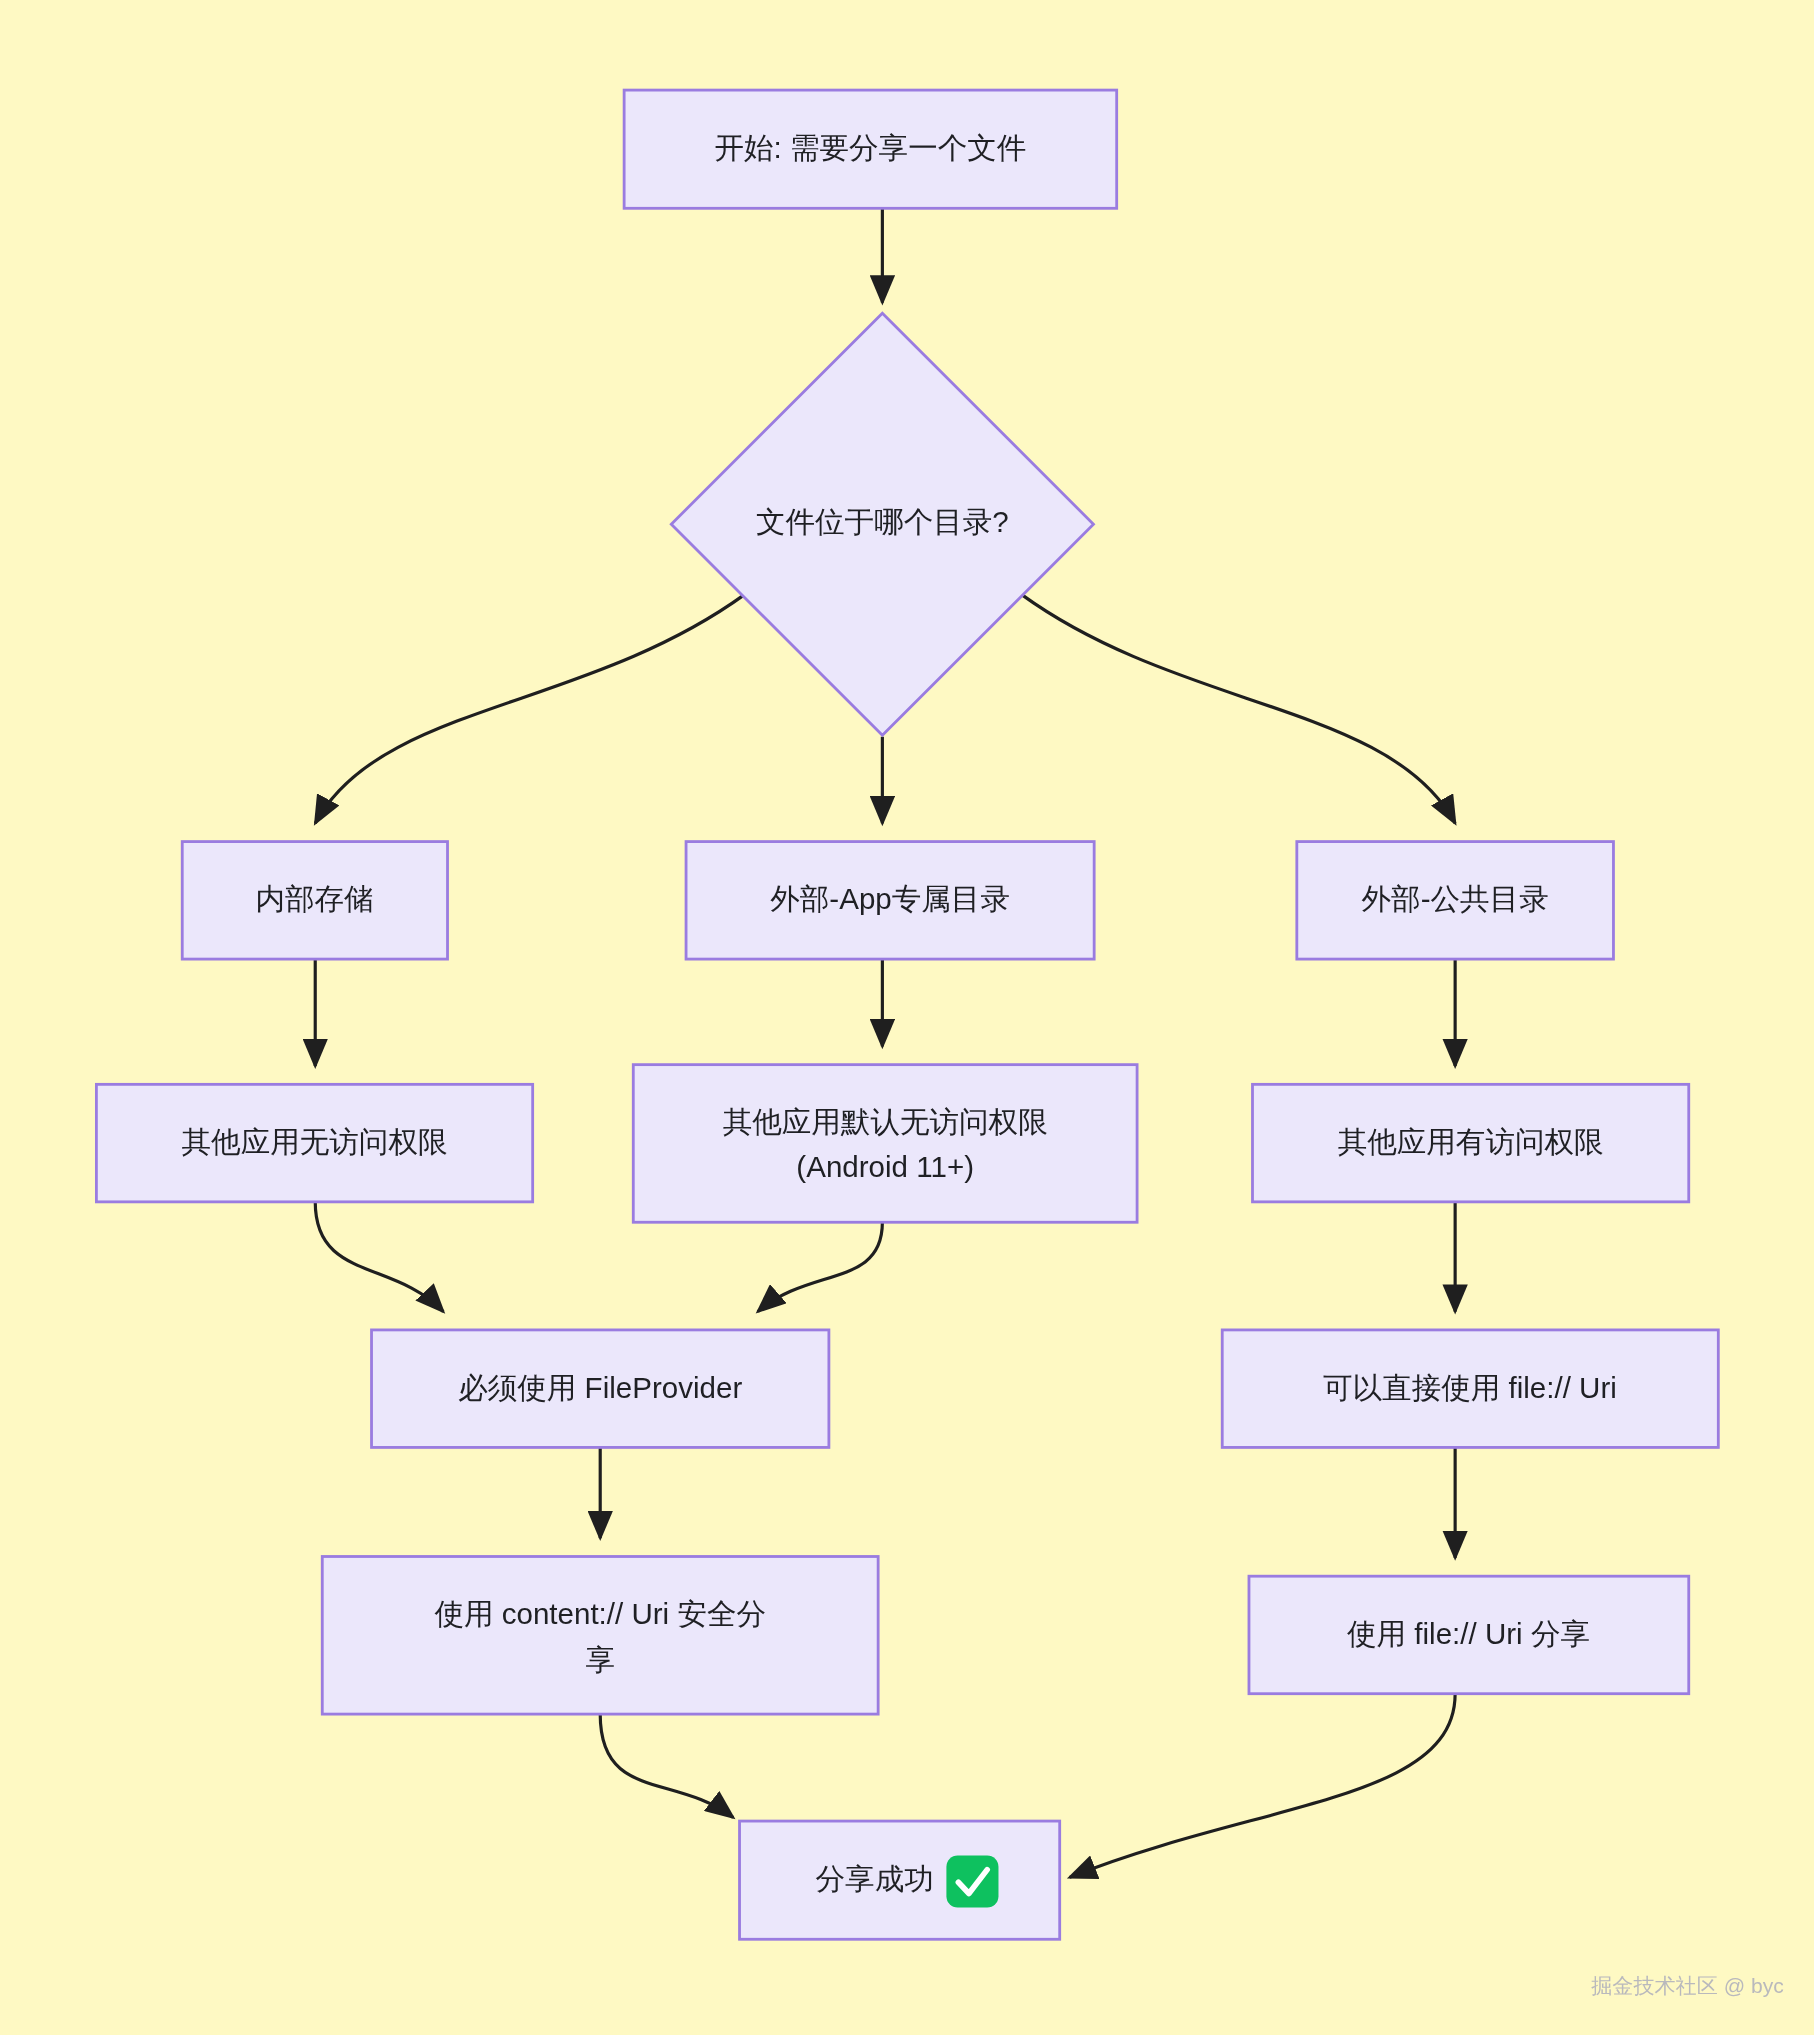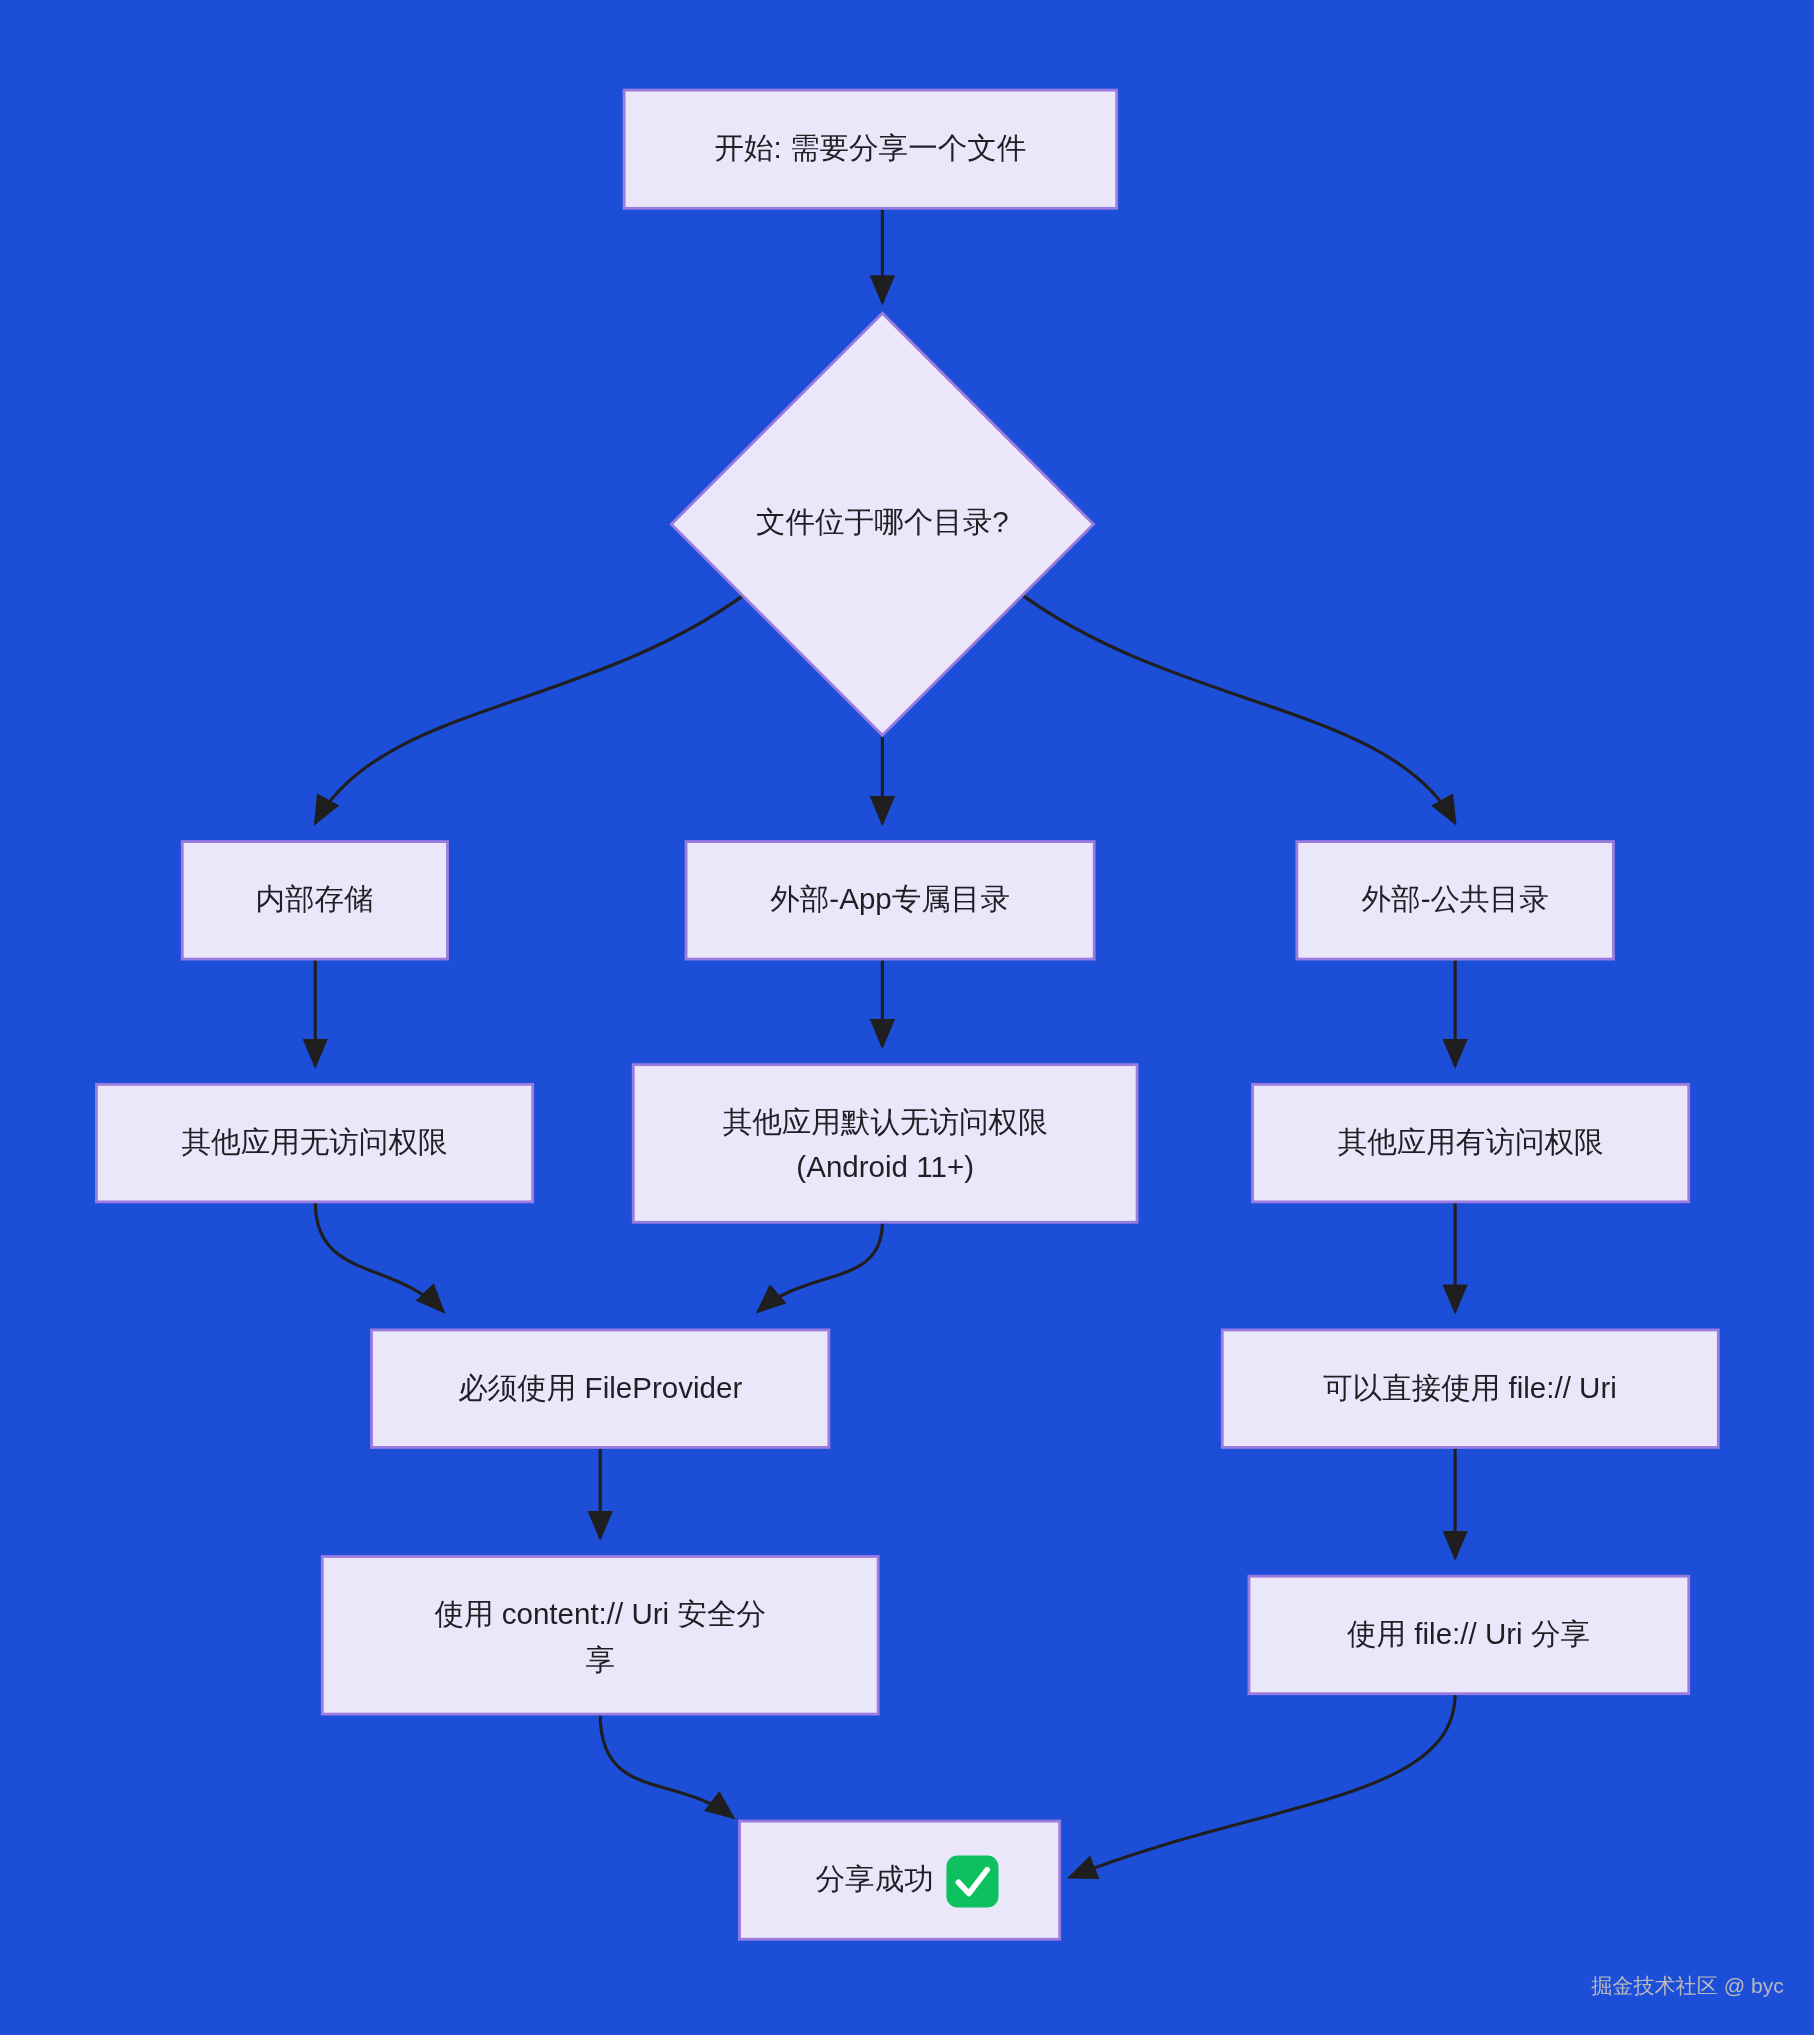--- a/index.html
+++ b/index.html
@@ -10,21 +10,21 @@
   body {
     width: 1814px;
     height: 2035px;
     font-family: "Liberation Sans", "DejaVu Sans", sans-serif;
     overflow: hidden;
   }
   #flowchart-root {
     position: relative;
     width: 1814px;
     height: 2035px;
-    background: #1d4ed8;
+    background: #fef9c3;
   }
   svg#diagram {
     position: absolute;
     inset: 0;
     width: 1814px;
     height: 2035px;
     display: block;
   }
   .node-rect {
     fill: #ebe7fb;

